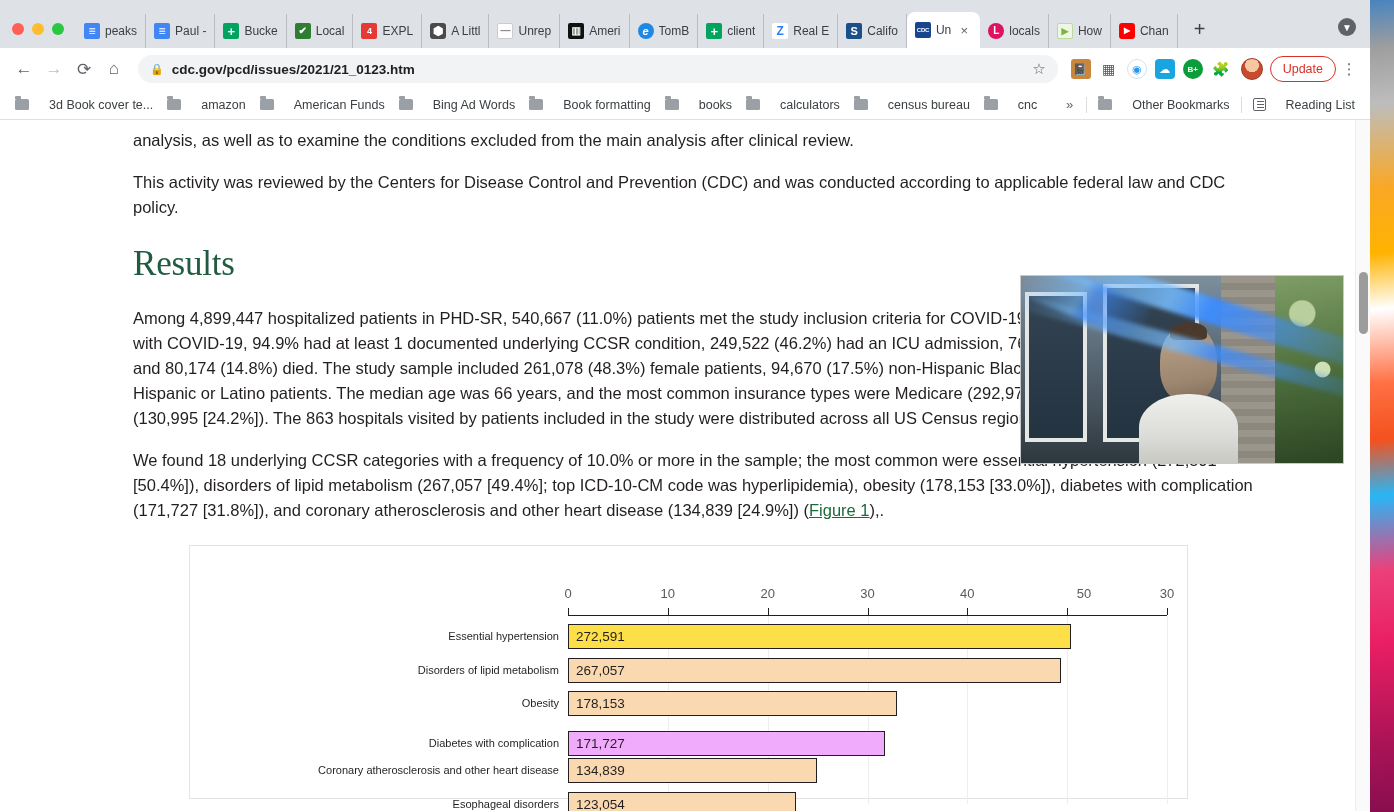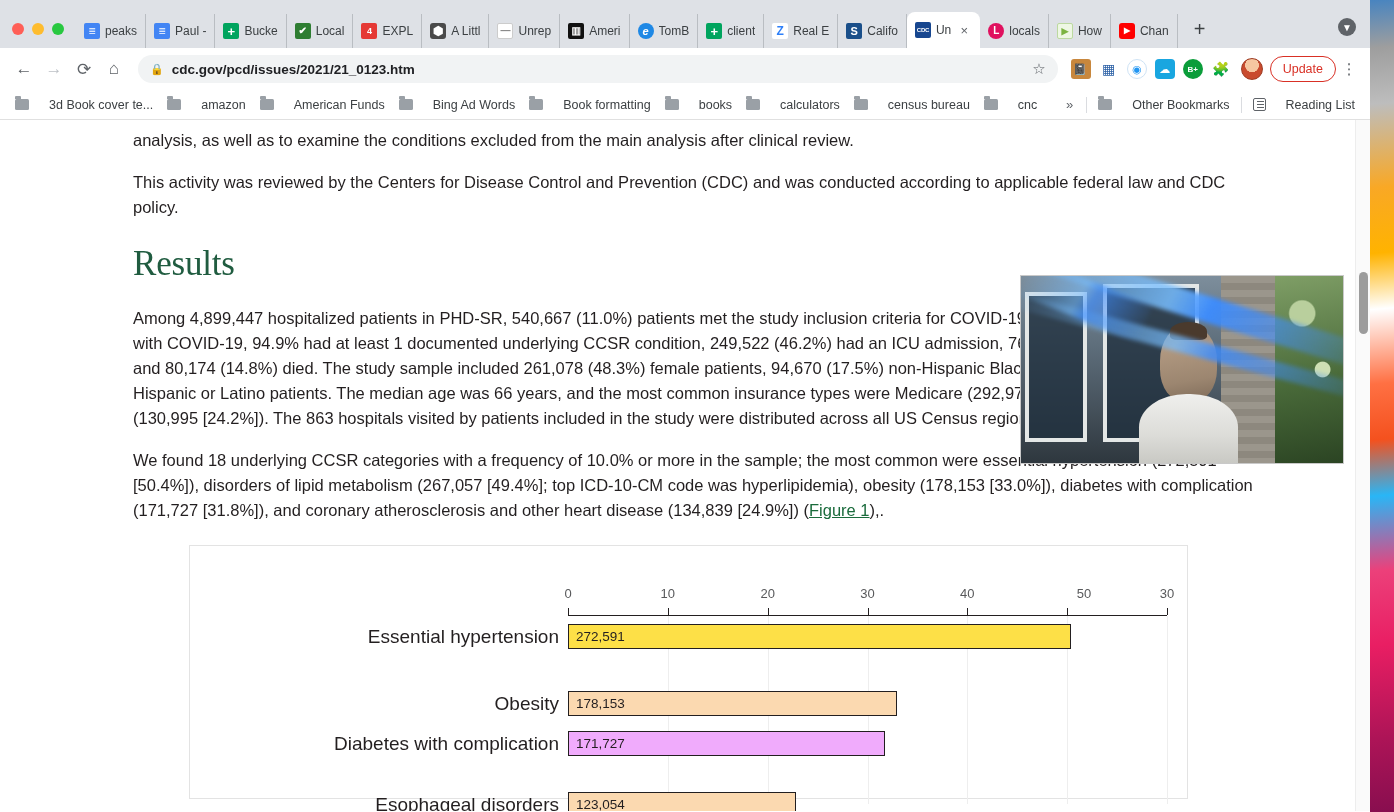--- a/index.html
+++ b/index.html
@@ -290,21 +290,21 @@
     background: #fbd9b0;
     border: 1px solid #231f20;
     display: flex; align-items: center;
     padding-left: 7px;
     font-size: 13.5px; color:#231f20;
     box-sizing: border-box;
   }
   .cat-label {
     position:absolute; right: 100%; margin-right: 9px;
     white-space: nowrap;
-    font-size: 19px; color:#231f20;
+    font-size: 11px; color:#231f20;
     line-height: 25px;
   }
 
   
   #webcam {
     position: absolute;
     left: 1020px; top: 155px;
     width: 324px; height: 189px;
     border: 1px solid #c9c9c9;
     overflow: hidden;
@@ -582,27 +582,35 @@
                 <div class="tick" style="left: 516px;">50</div>
                 <div class="tickmark" style="left: 499.167px;"></div>
                 <div class="grid" style="left: 499.167px;"></div>
                 <div class="tick" style="left: 599px;">30</div>
                 <div class="tickmark" style="left: 599px;"></div>
                 <div class="grid" style="left: 599px;"></div>
                 <div class="bar-row" style="top: 16px; width: 599px;">
                   <div class="cat-label">Essential hypertension</div>
                   <div class="bar" style="width: 503.16px; background: #fde047; border-color: rgb(35, 31, 32);">272,591</div>
                 </div>
+                <div class="bar-row" style="top: 49.5px; width: 599px;">
+                  <div class="cat-label">Disorders of lipid metabolism</div>
+                  <div class="bar" style="width: 493.177px; background: rgb(251, 217, 176); border-color: rgb(35, 31, 32);">267,057</div>
+                </div>
                 <div class="bar-row" style="top: 83px; width: 599px;">
                   <div class="cat-label">Obesity</div>
                   <div class="bar" style="width: 329.45px; background: rgb(251, 217, 176); border-color: rgb(35, 31, 32);">178,153</div>
                 </div>
                 <div class="bar-row" style="top: 123px; width: 599px;">
                   <div class="cat-label">Diabetes with complication</div>
                   <div class="bar" style="width: 317.47px; background: #f0abfc; border-color: rgb(35, 31, 32);">171,727</div>
+                </div>
+                <div class="bar-row" style="top: 150px; width: 599px;">
+                  <div class="cat-label">Coronary atherosclerosis and other heart disease</div>
+                  <div class="bar" style="width: 248.585px; background: rgb(251, 217, 176); border-color: rgb(35, 31, 32);">134,839</div>
                 </div>
                 <div class="bar-row" style="top: 183.5px; width: 599px;">
                   <div class="cat-label">Esophageal disorders</div>
                   <div class="bar" style="width: 227.62px; background: rgb(251, 217, 176); border-color: rgb(35, 31, 32);">123,054</div>
                 </div>
               </div>
           </div>
         </div>
 
       </div>

